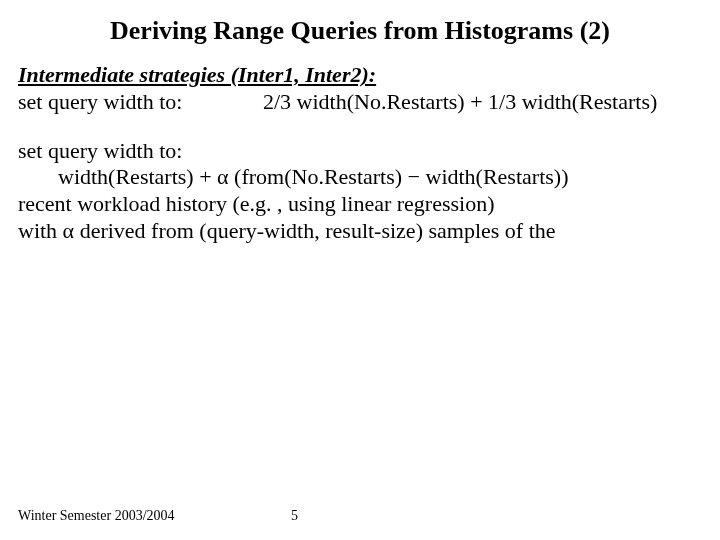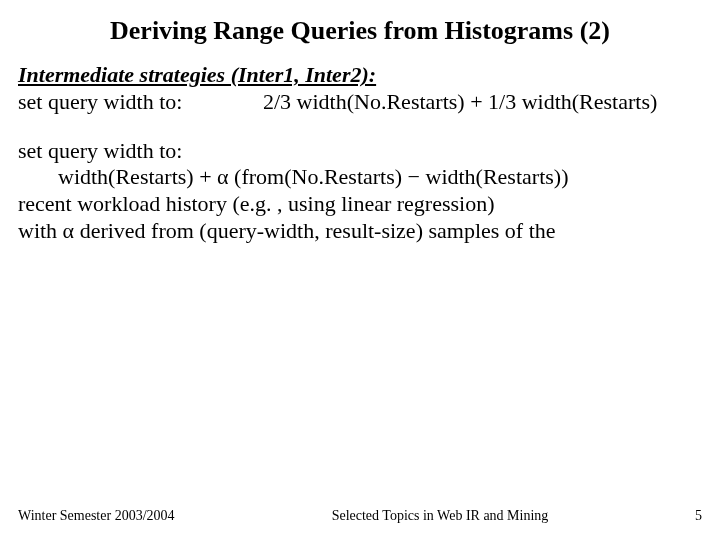--- a/index.html
+++ b/index.html
@@ -90,17 +90,16 @@
 
     <div>set query width to:</div>
     <div class="indent">width(Restarts) + α (from(No.Restarts) − width(Restarts))</div>
     <div>recent workload history (e.g. , using linear regression)</div>
     <div>with α derived from (query-width, result-size) samples of the</div>
 
   </div>
 
   <div class="footer">
     <div class="fl">Winter Semester 2003/2004</div>
-    <div class="fc">Selected Topics in Web IR and Mining</div>
     <div class="fr">5</div>
   </div>
 
 </div>
 
 </body></html>

